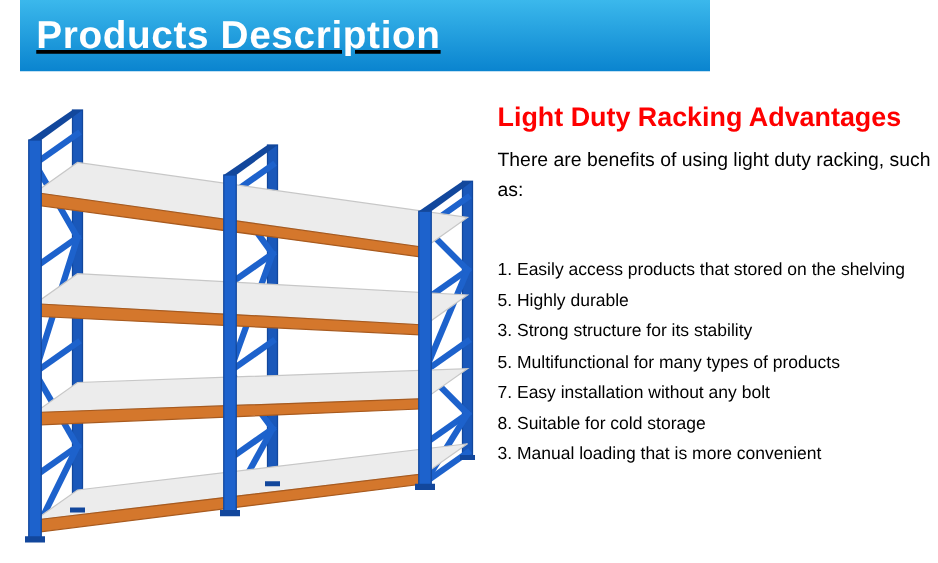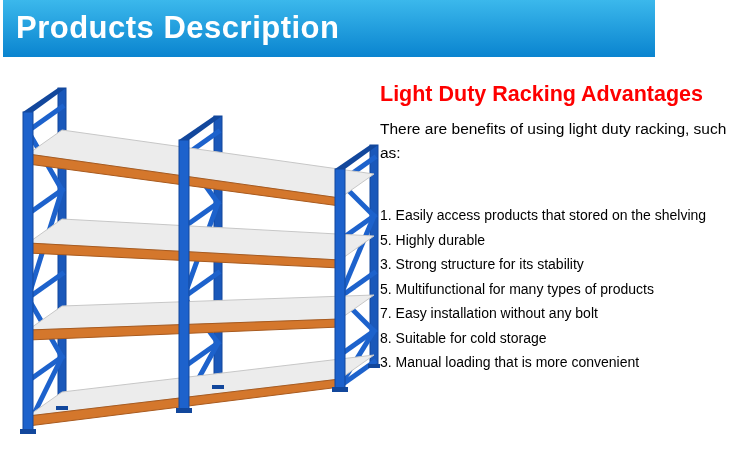--- a/index.html
+++ b/index.html
@@ -13,40 +13,40 @@
     --beam-orange-dark:#a85a1e;
     --shelf-gray:#ececec;
     --shelf-edge:#c7c7c7;
   }
   html,body{margin:0;padding:0;}
   body{
     width:750px;height:450px;background:#ffffff;position:relative;overflow:hidden;
     font-family:"Liberation Sans","DejaVu Sans",sans-serif;color:#000;
   }
   .banner{
-    position:absolute;left:3px;top:0;width:652px;height:57px;
+    position:absolute;left:16px;top:0;width:552px;height:57px;
     background:linear-gradient(180deg,var(--banner-top) 0%,var(--banner-bottom) 100%);
-    display:flex;align-items:center;
+    display:flex;align-items:center;text-decoration:underline;
   }
   .banner h1{
     margin:0;padding:0 0 2px 13px;font-size:31px;font-weight:bold;
     color:var(--banner-text);letter-spacing:.5px;white-space:nowrap;
   }
   .illustration{position:absolute;left:0;top:0;width:395px;height:450px;}
   .illustration svg{display:block;width:395px;height:450px;}
 
   .c-post{fill:var(--frame-blue);stroke:var(--frame-blue-dark);stroke-width:1;}
   .c-post-back{fill:#1a58ba;stroke:var(--frame-blue-dark);stroke-width:1;}
   .c-cap{fill:var(--frame-blue-dark);}
   .c-brace{stroke:var(--frame-blue);stroke-width:5;fill:none;stroke-linecap:square;}
   .c-shelf{fill:var(--shelf-gray);stroke:var(--shelf-edge);stroke-width:1;}
   .c-beam{fill:var(--beam-orange);stroke:var(--beam-orange-dark);stroke-width:1;}
   .c-base{fill:var(--frame-blue-dark);}
 
-  .content{position:absolute;left:380px;top:82px;width:348px;}
+  .content{position:absolute;left:398px;top:82px;width:348px;}
   .content h2{
     margin:0 0 10px 0;font-size:21.5px;font-weight:bold;color:var(--heading-red);
     white-space:nowrap;
   }
   .content p{margin:0 0 38px 0;font-size:15.5px;line-height:24px;}
   .content ul{margin:0;padding:0;list-style:none;}
   .content li{font-size:14px;line-height:24.5px;}
 </style>
 </head>
 <body>

